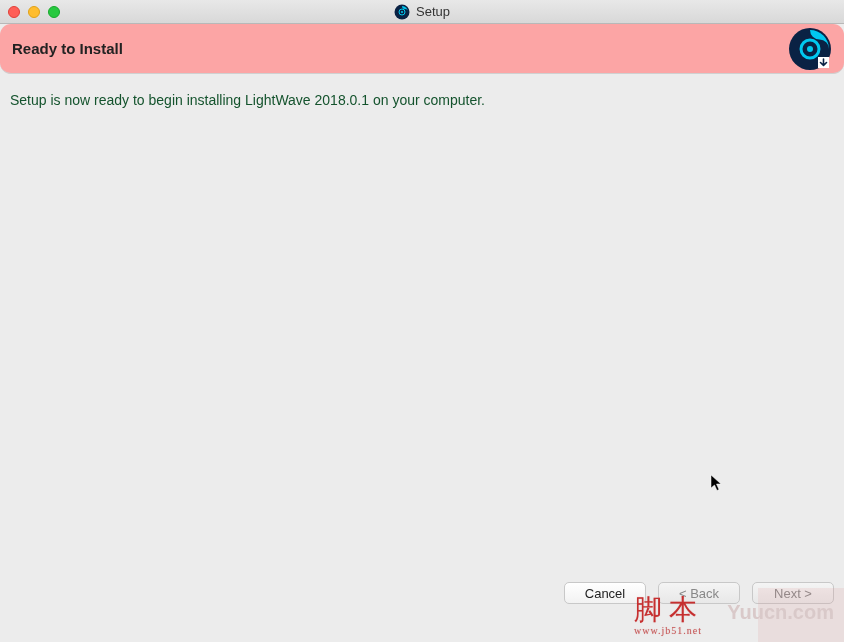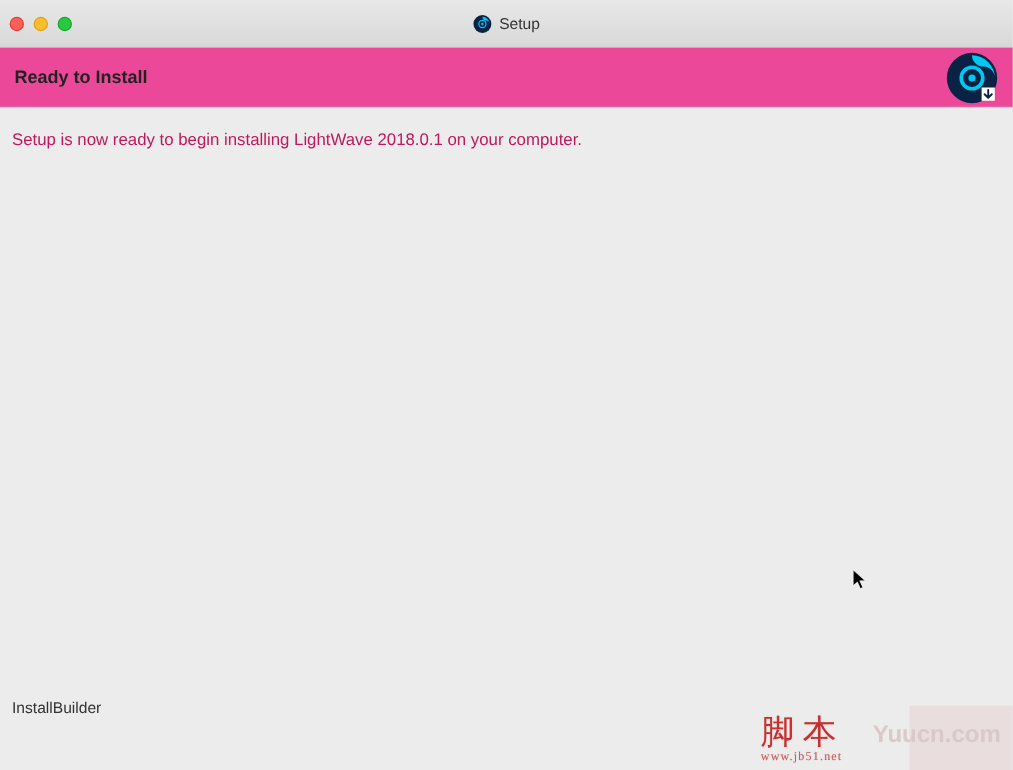--- a/index.html
+++ b/index.html
@@ -9,21 +9,21 @@
     }
     body {
       font-family: -apple-system, "Helvetica Neue", Helvetica, Arial, sans-serif;
       background: #ececec;
       width: 844px;
       height: 642px;
       overflow: hidden;
       position: relative;
     }
     .titlebar {
-      height: 40px;
+      height: 24px;
       background: linear-gradient(to bottom, #e8e8e8, #d8d8d8);
       border-bottom: 1px solid #b8b8b8;
       display: flex;
       align-items: center;
       position: relative;
     }
     .traffic-lights {
       display: flex;
       gap: 8px;
       margin-left: 8px;
@@ -45,41 +45,42 @@
       gap: 6px;
       font-size: 13px;
       color: #333;
     }
     .titlebar-icon {
       width: 16px;
       height: 16px;
     }
     .header-band {
       height: 50px;
-      background: #ec4899;
+      background: #fca5a5;
       border-bottom: 1px solid #d0d0d0;
       display: flex;
       align-items: center;
       justify-content: space-between;
       padding: 0 12px;
+      border-radius: 11px;
     }
     .page-title {
       font-size: 15px;
       font-weight: 600;
       color: #222;
     }
     .app-logo {
       width: 44px;
       height: 44px;
       position: relative;
     }
     .content {
       padding: 18px 10px;
       font-size: 14px;
-      color: #be185d;
+      color: #14532d;
       background: #ececec;
       height: calc(642px - 24px - 50px - 68px);
     }
     .footer {
       position: absolute;
       bottom: 0;
       left: 0;
       right: 0;
       height: 68px;
       background: #ececec;
@@ -200,21 +201,25 @@
       <path d="M35.5 32 L35.5 38 M32.5 35.5 L35.5 38.5 L38.5 35.5" stroke="#0a2244" stroke-width="1.6" fill="none" stroke-linecap="round" stroke-linejoin="round"></path>
     </svg>
   </div>
 </div>
 
 <div class="content">
   <div>Setup is now ready to begin installing LightWave 2018.0.1 on your computer.</div>
 </div>
 
 <div class="footer">
-  <div class="builder-label">InstallBuilder</div>
+  <div class="button-row">
+    <button class="btn">Cancel</button>
+    <button class="btn btn-obscured">&lt; Back</button>
+    <button class="btn btn-obscured">Next &gt;</button>
+  </div>
 </div>
 
 <div class="watermark-block"></div>
 <div class="watermark-a">
   <span>脚 本</span>
   <span class="sub">www.jb51.net</span>
 </div>
 <div class="watermark-b">Yuucn.com</div>
 
 <div class="cursor">

